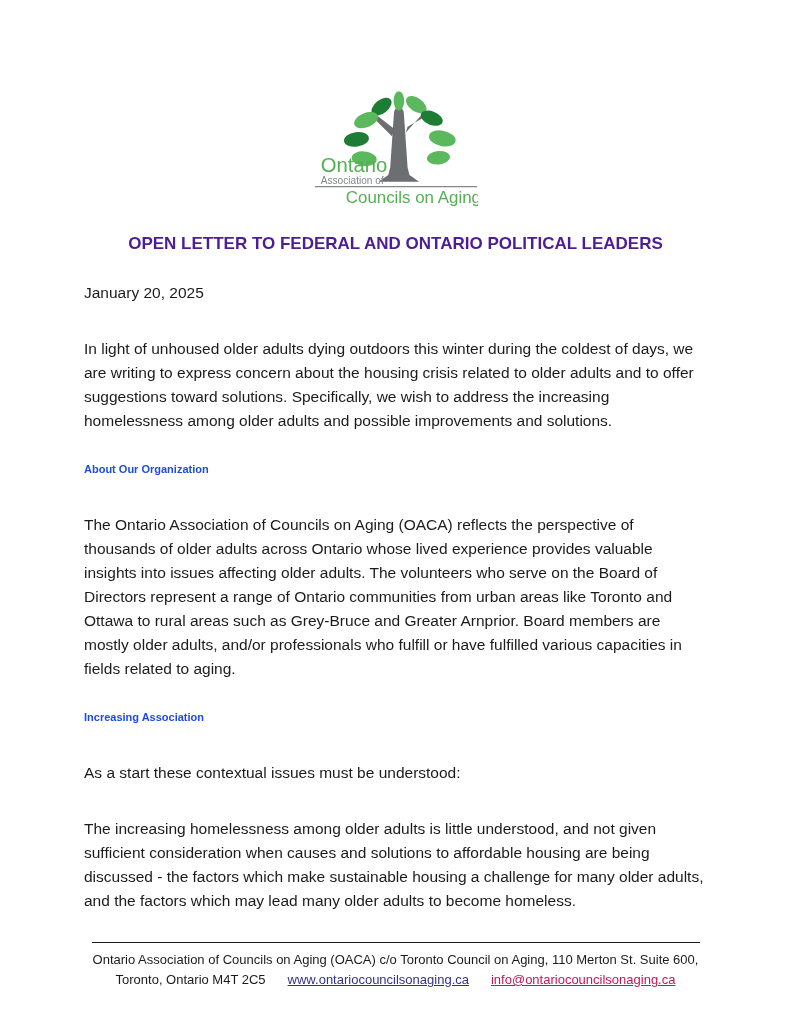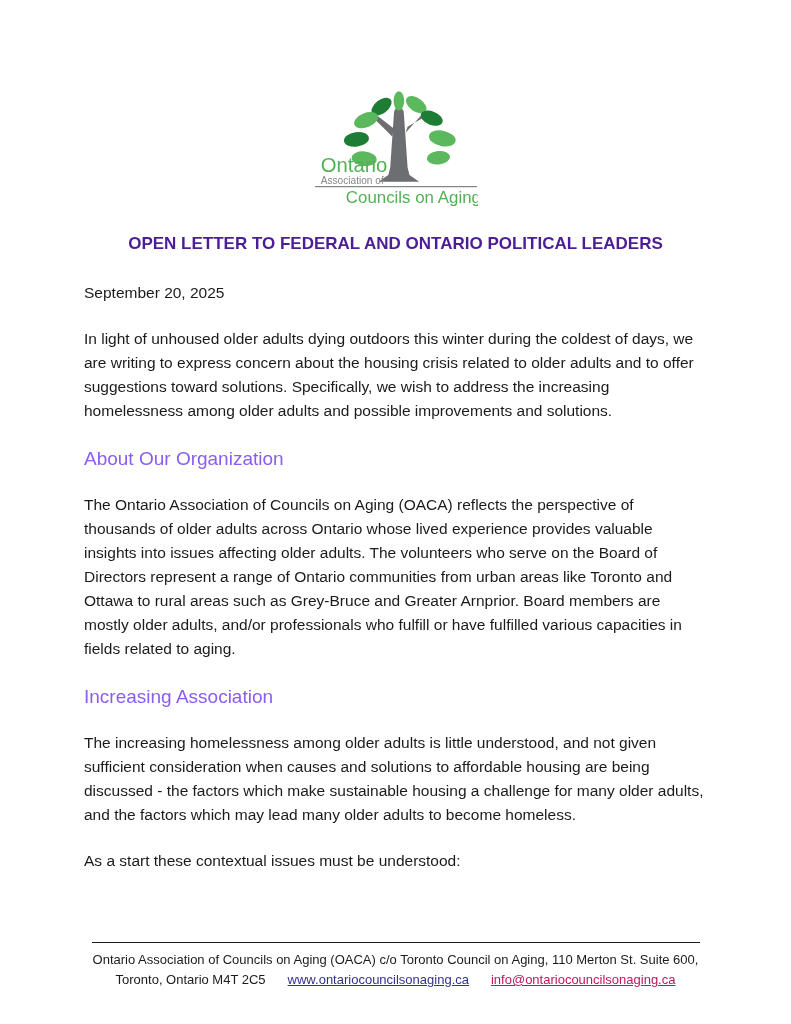--- a/index.html
+++ b/index.html
@@ -21,22 +21,22 @@
   .title {
     font-weight: bold;
     font-size: 17px;
     line-height: 26px;
     text-align: center;
     margin-top: 20px;
     color: #4c1d95;
   }
 
   .date       { margin: 24px 0 0; font-size: 15.5px; line-height: 24px; }
-  p.para      { margin: 22px 0 0; font-size: 15.5px; line-height: 24px; }
-  h2.sect     { margin: 24px 0 0; font-size: 19px; line-height: 24px; font-weight: normal; color:#8b5cf6; }
+  p.para      { margin: 32px 0 0; font-size: 15.5px; line-height: 24px; }
+  h2.sect     { margin: 24px 0 0; font-size: 11px; line-height: 24px; font-weight: bold; color:#1d4ed8; }
 
   footer {
     position: absolute;
     left: 0; right: 0; bottom: 34px;
     text-align: center;
     font-size: 13px;
     line-height: 20px;
     color: #1b1b1b;
   }
   .footer-rule {
@@ -78,31 +78,31 @@
         <text x="7" y="97" font-size="10.5" font-family="Liberation Sans, sans-serif" fill="#85878a">Association of</text>
         <line x1="1" y1="100" x2="169" y2="100" stroke-width="1.4" stroke="#85878a"></line>
         <text x="33" y="117" font-size="17.5" font-family="Liberation Sans, sans-serif" fill="#54b054">Councils on Aging</text>
       </svg>
     </div>
 
     <div class="title">
       <div>OPEN LETTER TO FEDERAL AND ONTARIO POLITICAL LEADERS</div>
     </div>
 
-    <p class="date">September 20, 2025</p>
+    <p class="date">January 20, 2025</p>
 
     <p class="para">In light of unhoused older adults dying outdoors this winter during the coldest of days, we are writing to express concern about the housing crisis related to older adults and to offer suggestions toward solutions. Specifically, we wish to address the increasing homelessness among older adults and possible improvements and solutions.</p>
 
     <h2 class="sect">About Our Organization</h2>
     <p class="para">The Ontario Association of Councils on Aging (OACA) reflects the perspective of thousands of older adults across Ontario whose lived experience provides valuable insights into issues affecting older adults. The volunteers who serve on the Board of Directors represent a range of Ontario communities from urban areas like Toronto and Ottawa to rural areas such as Grey-Bruce and Greater Arnprior. Board members are mostly older adults, and/or professionals who fulfill or have fulfilled various capacities in fields related to aging.</p>
 
     <h2 class="sect">Increasing Association</h2>
+    <p class="para">As a start these contextual issues must be understood:</p>
+
     <p class="para">The increasing homelessness among older adults is little understood, and not given sufficient consideration when causes and solutions to affordable housing are being discussed - the factors which make sustainable housing a challenge for many older adults, and the factors which may lead many older adults to become homeless.</p>
-
-    <p class="para">As a start these contextual issues must be understood:</p>
   </div>
 
   <footer>
     <div class="footer-rule"></div>
     <div class="footer-line1">Ontario Association of Councils on Aging (OACA) c/o Toronto Council on Aging, 110 Merton St. Suite 600,</div>
     <div class="footer-line2">
       <span>Toronto, Ontario M4T 2C5</span><a class="flink" href="#" style="color: rgb(50, 50, 140);">www.ontariocouncilsonaging.ca</a><a class="flink" href="#" style="color: #be185d;">info@ontariocouncilsonaging.ca</a>
     </div>
   </footer>
 </div>

